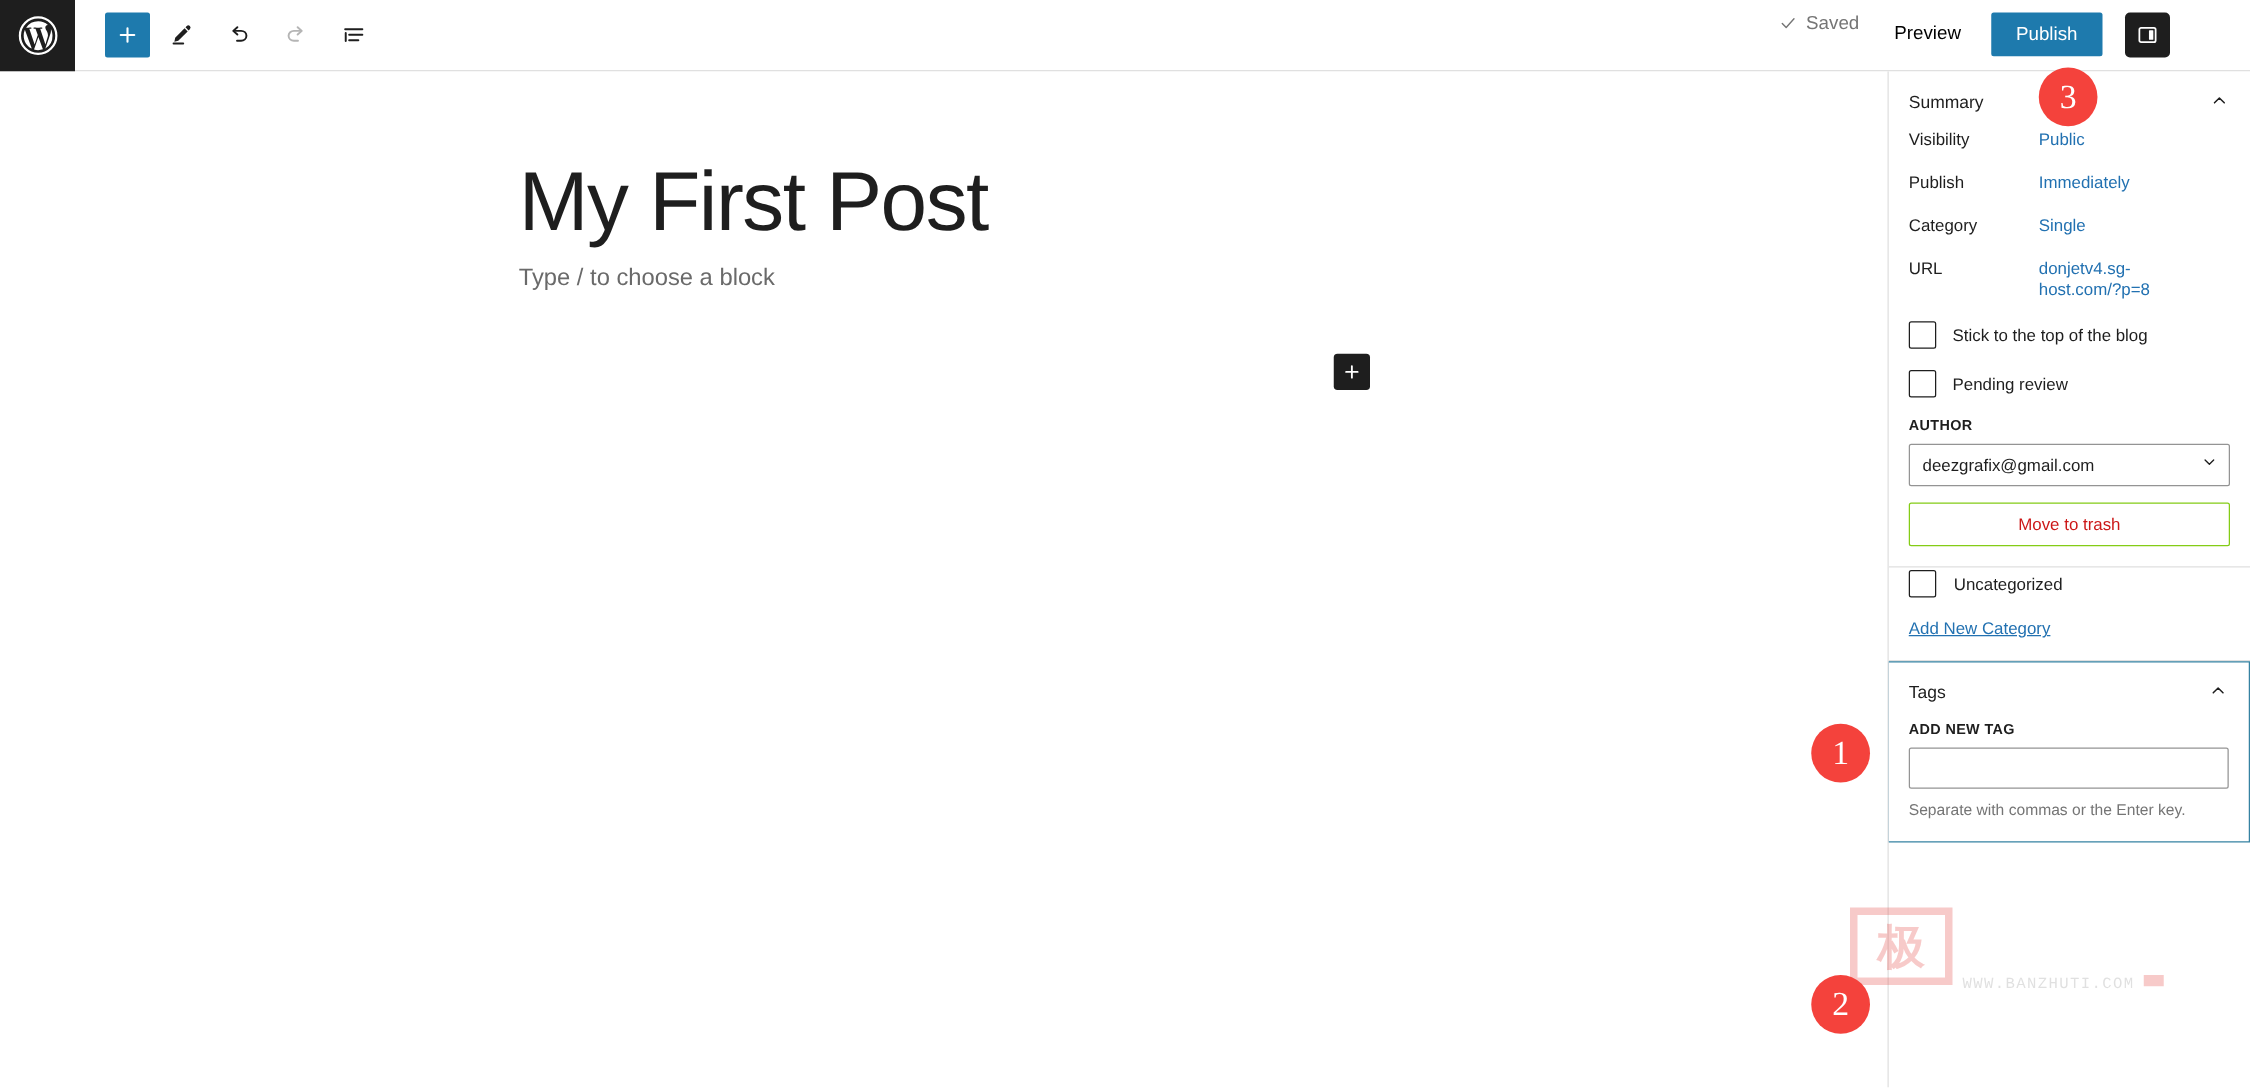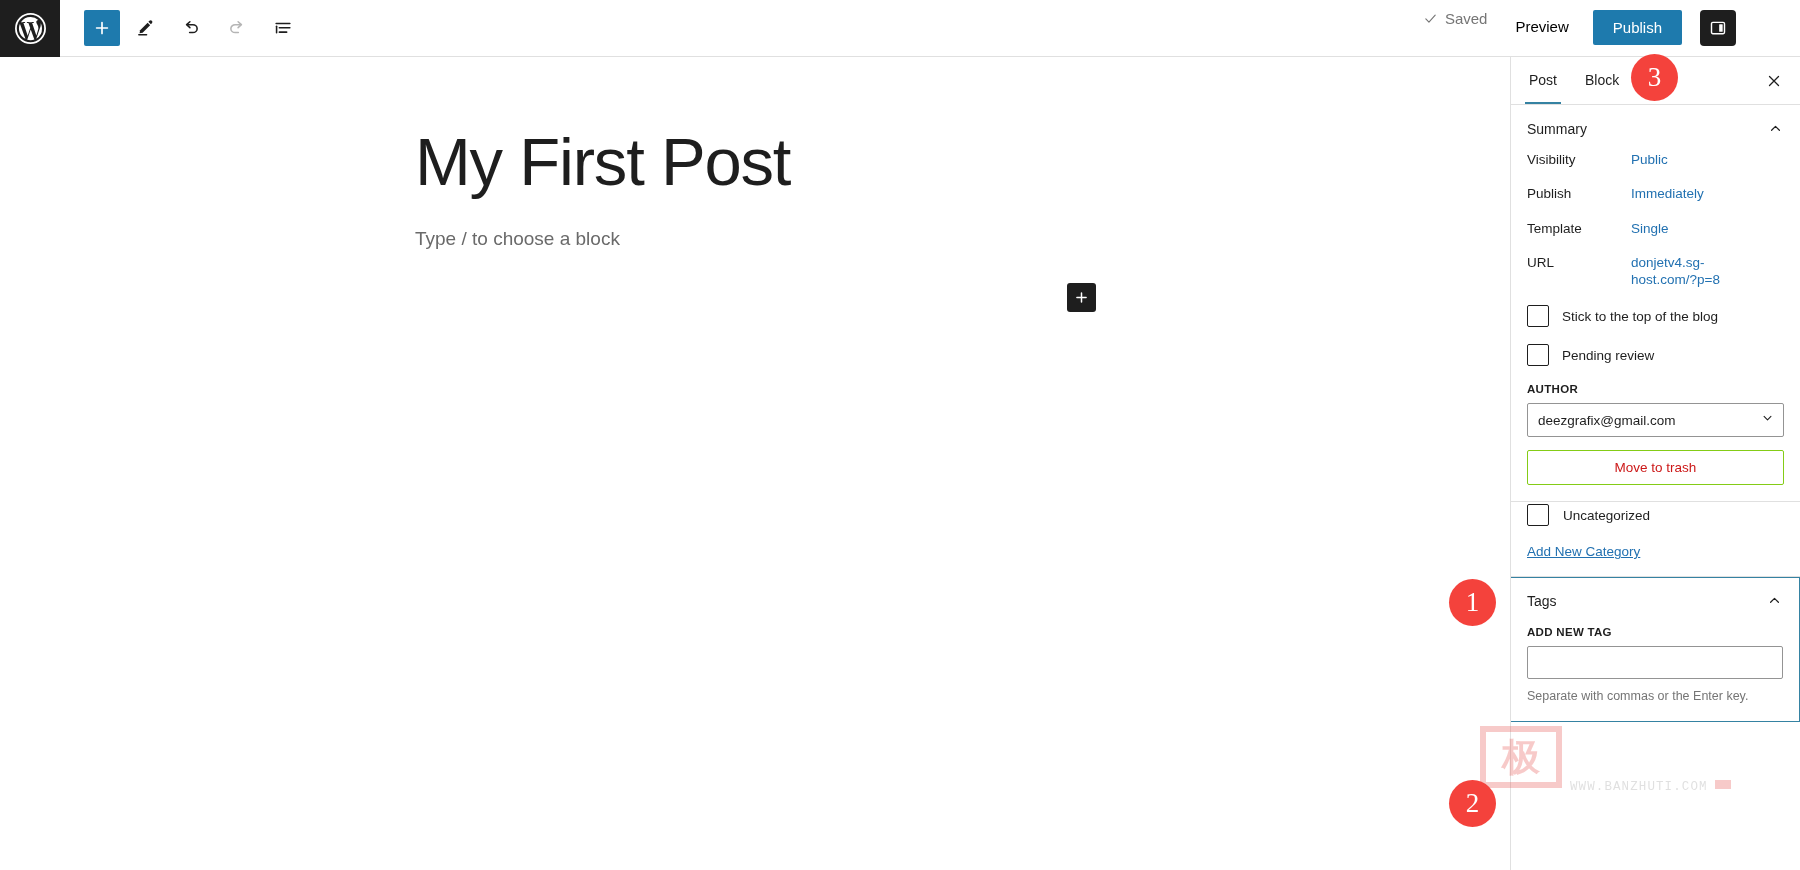--- a/index.html
+++ b/index.html
@@ -152,21 +152,21 @@
     font-size: 67px;
     font-weight: 400;
     color: #1e1e1e;
     letter-spacing: -1.2px;
     line-height: 1.1;
     white-space: nowrap;
   }
 
   .block-placeholder {
     position: absolute;
-    top: 171px;
+    top: 155px;
     left: 415px;
     font-size: 19px;
     color: #6a6a6a;
     font-weight: 400;
   }
 
   .inserter-plus {
     position: absolute;
     top: 226px;
     left: 1067px;
@@ -541,29 +541,20 @@
 
     <button class="inserter-plus" title="Add block">
       <svg width="17" height="17" viewBox="0 0 24 24" fill="none" aria-hidden="true">
         <path d="M12 5.5v13M5.5 12h13" stroke="#ffffff" stroke-width="2.1" stroke-linecap="round"></path>
       </svg>
     </button>
   </div>
 
   <div class="sidebar">
 
-    <div class="tabs-row">
-      <button class="tab active">Post</button>
-      <button class="tab inactive">Block</button>
-      <button class="close-x" title="Close">
-        <svg width="18" height="18" viewBox="0 0 24 24" fill="none" aria-hidden="true">
-          <path d="M6 6l12 12M18 6L6 18" stroke="#1e1e1e" stroke-width="1.7" stroke-linecap="round"></path>
-        </svg>
-      </button>
-    </div>
 
     <div class="panel">
       <div class="panel-head">
         <span class="panel-title">Summary</span>
         <span class="chev">
           <svg width="17" height="17" viewBox="0 0 24 24" fill="none" aria-hidden="true">
             <path d="M6.5 14.5L12 9l5.5 5.5" stroke="#1e1e1e" stroke-width="1.7" stroke-linecap="round" stroke-linejoin="round"></path>
           </svg>
         </span>
       </div>
@@ -574,21 +565,21 @@
           <span class="summary-label">Visibility</span>
           <span class="summary-value">Public</span>
         </div>
 
         <div class="summary-row">
           <span class="summary-label">Publish</span>
           <span class="summary-value">Immediately</span>
         </div>
 
         <div class="summary-row">
-          <span class="summary-label">Template</span>
+          <span class="summary-label">Category</span>
           <span class="summary-value">Single</span>
         </div>
 
         <div class="summary-row">
           <span class="summary-label">URL</span>
           <span class="summary-value">donjetv4.sg-host.com/?p=8</span>
         </div>
 
         <div class="chk-row">
           <span class="chk-box"></span>

